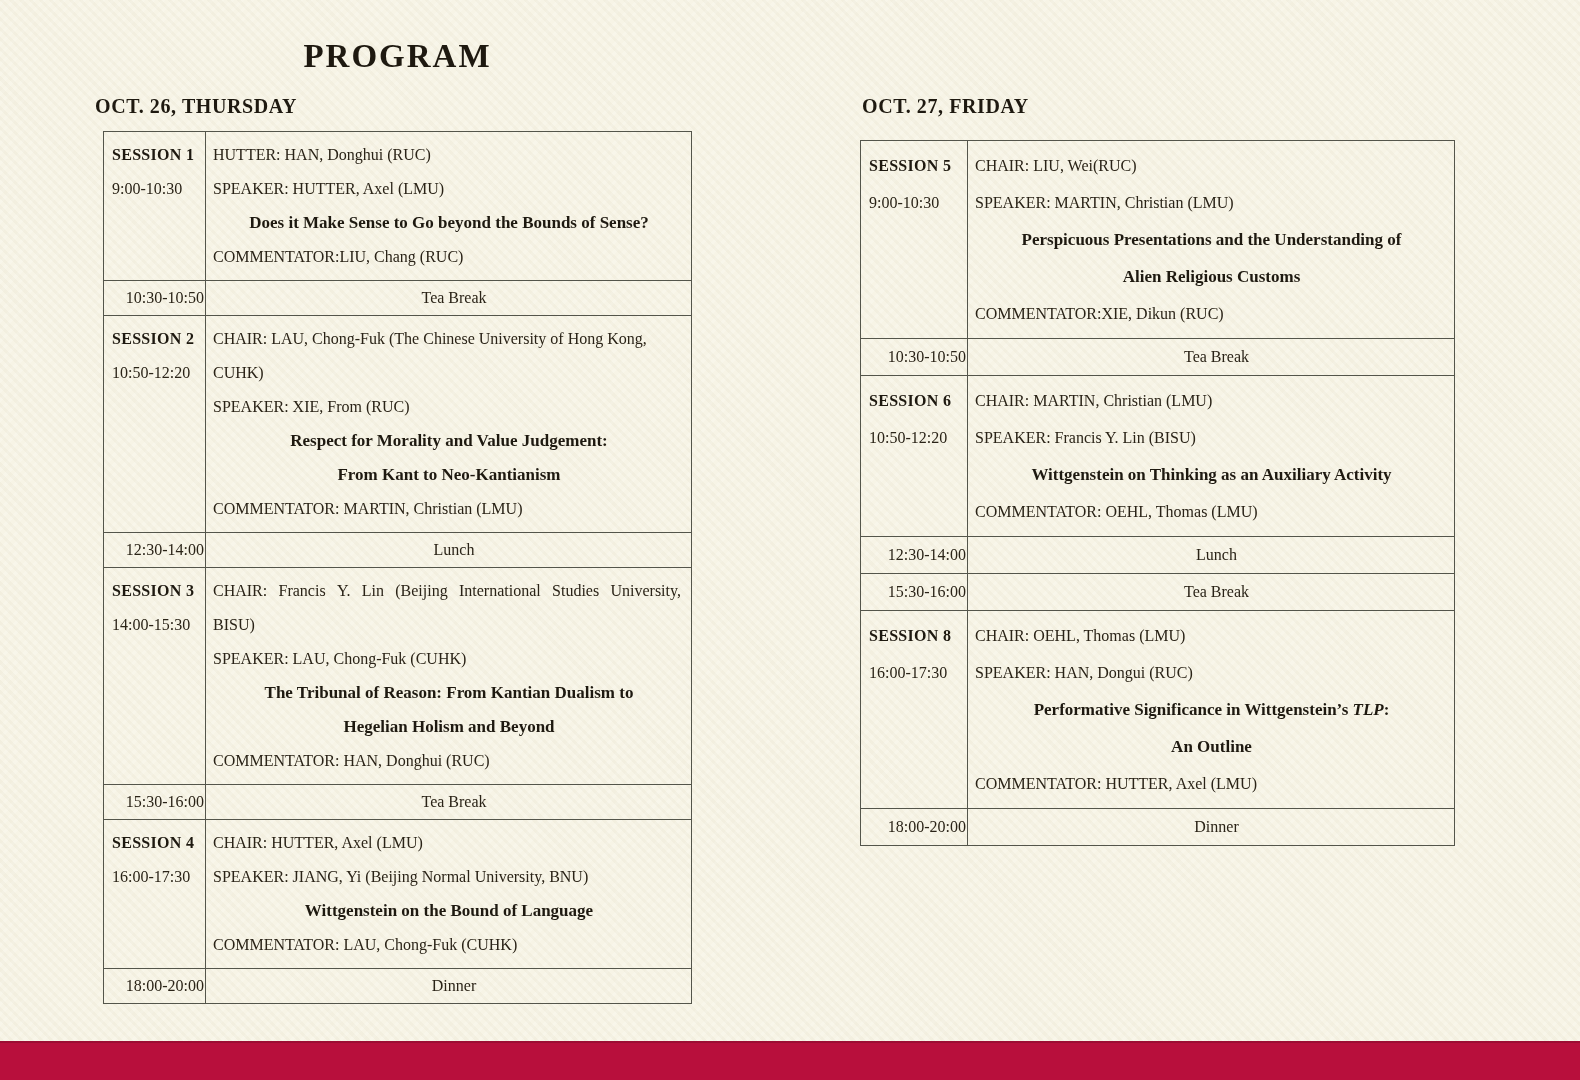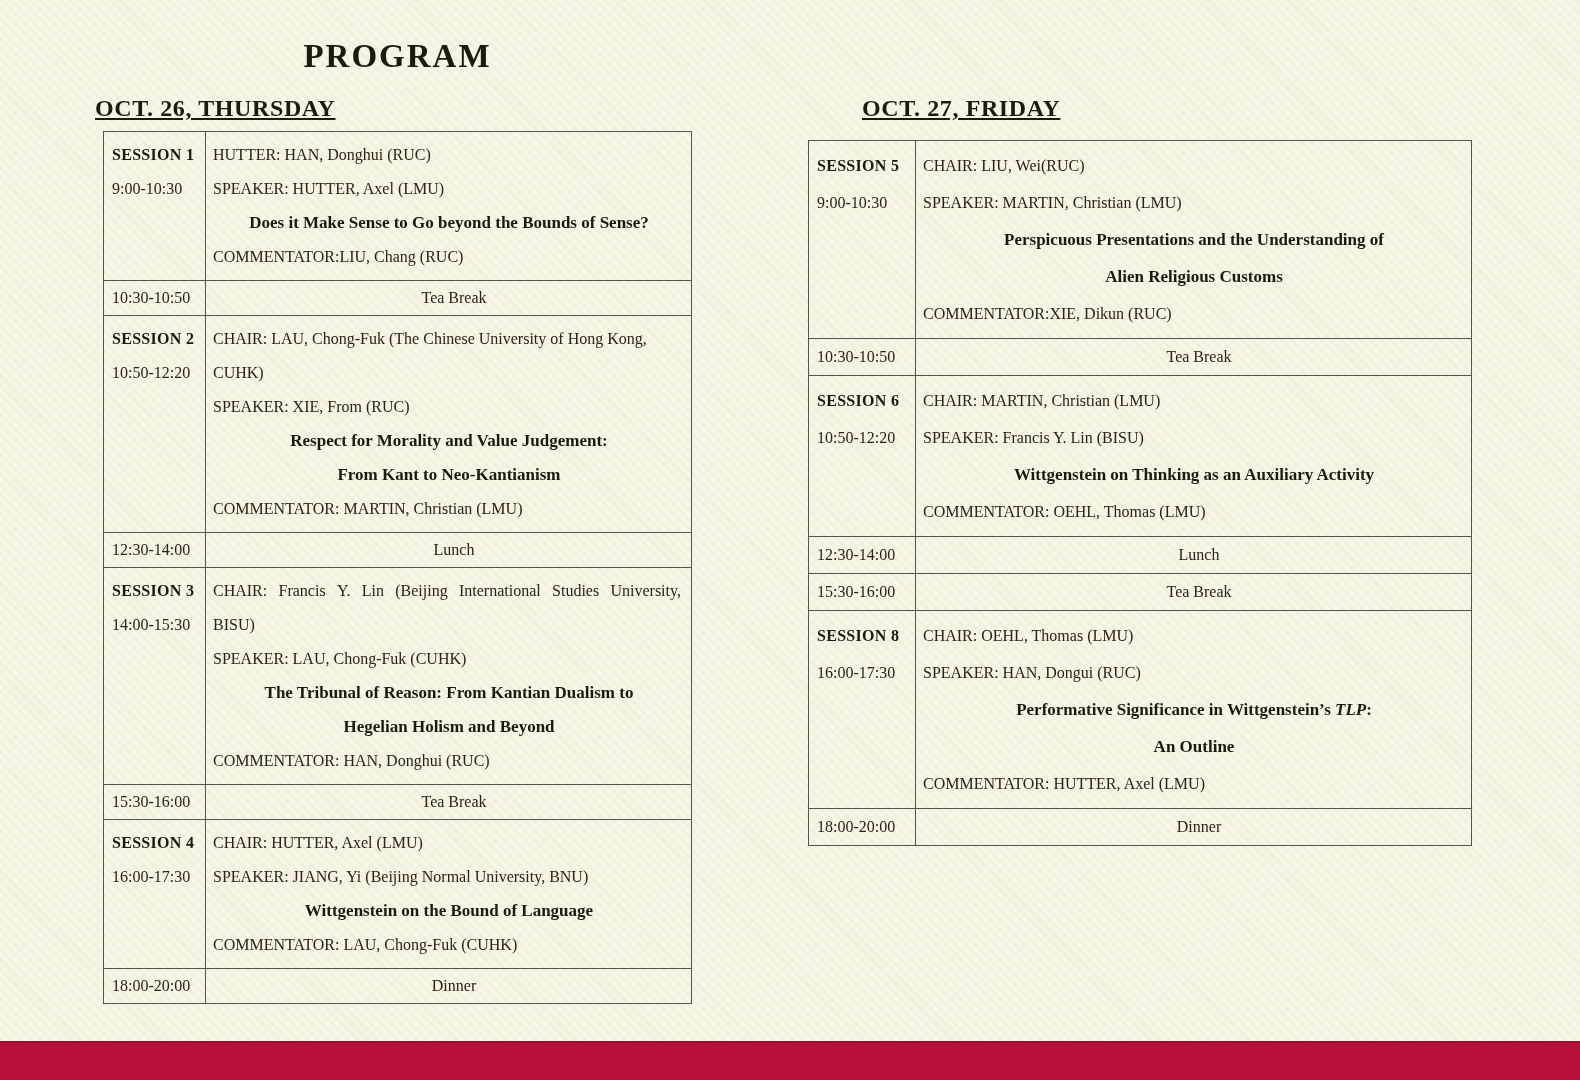--- a/index.html
+++ b/index.html
@@ -15,49 +15,49 @@
     font-family: "Liberation Serif", "DejaVu Serif", serif;
     color: #2a2317;
   }
   .page-title {
     position: absolute; left: 103px; top: 38px; width: 589px;
     text-align: center; font-size: 33px; font-weight: bold;
     letter-spacing: 2px; color: #1e1910;
   }
   .day-heading {
     position: absolute; top: 95px;
-    font-size: 24px; font-weight: bold; letter-spacing: .6px; color: #1e1910; text-decoration: underline;
+    font-size: 20px; font-weight: bold; letter-spacing: .6px; color: #1e1910;
   }
   .h-left  { left: 95px;  }
   .h-right { left: 862px; }
 
   table.sched {
     position: absolute;
     border-collapse: collapse;
     table-layout: fixed;
   }
   .tbl-left  { left: 103px; top: 131px; width: 589px; }
-  .tbl-right { left: 808px; top: 140px; width: 664px; }
+  .tbl-right { left: 860px; top: 140px; width: 595px; }
   table.sched, table.sched td { border: 1px solid #54554b; }
   .tbl-left  col.col-time { width: 102px; }
   .tbl-right col.col-time { width: 107px; }
 
   td { vertical-align: top; }
   .session-row .c1 { padding: 6px 4px 6px 8px; }
   .session-row .c2 { padding: 6px 6px 6px 7px; }
 
   .sline { font-size: 16px; line-height: 34px; white-space: nowrap; }
   .tbl-right .sline { line-height: 37px; }
   .slabel { font-weight: bold; letter-spacing: .3px; color: #1e1910; }
   .sline.title { font-weight: bold; font-size: 17px; text-align: center; color: #1e1910; }
   .sline.jline { display: flex; justify-content: space-between; white-space: normal; padding-right: 4px; }
 
   .break-row td { height: 32px; vertical-align: middle; font-size: 16px; line-height: 20px; }
   .tbl-right .break-row td { height: 34px; }
-  .break-row .c1 { padding-left: 8px; }
+  .break-row .c1 { padding-left: 8px; text-align: right; }
   .break-row .c2 { padding-left: 12px; text-align: center; }
 
   .footer-bar {
     position: absolute; left: 0; top: 1041px; width: 1580px; height: 39px;
     background: #b80f3c;
     border-top: 2px solid #9c0d33;
     box-sizing: border-box;
   }
 </style>
 </head>

